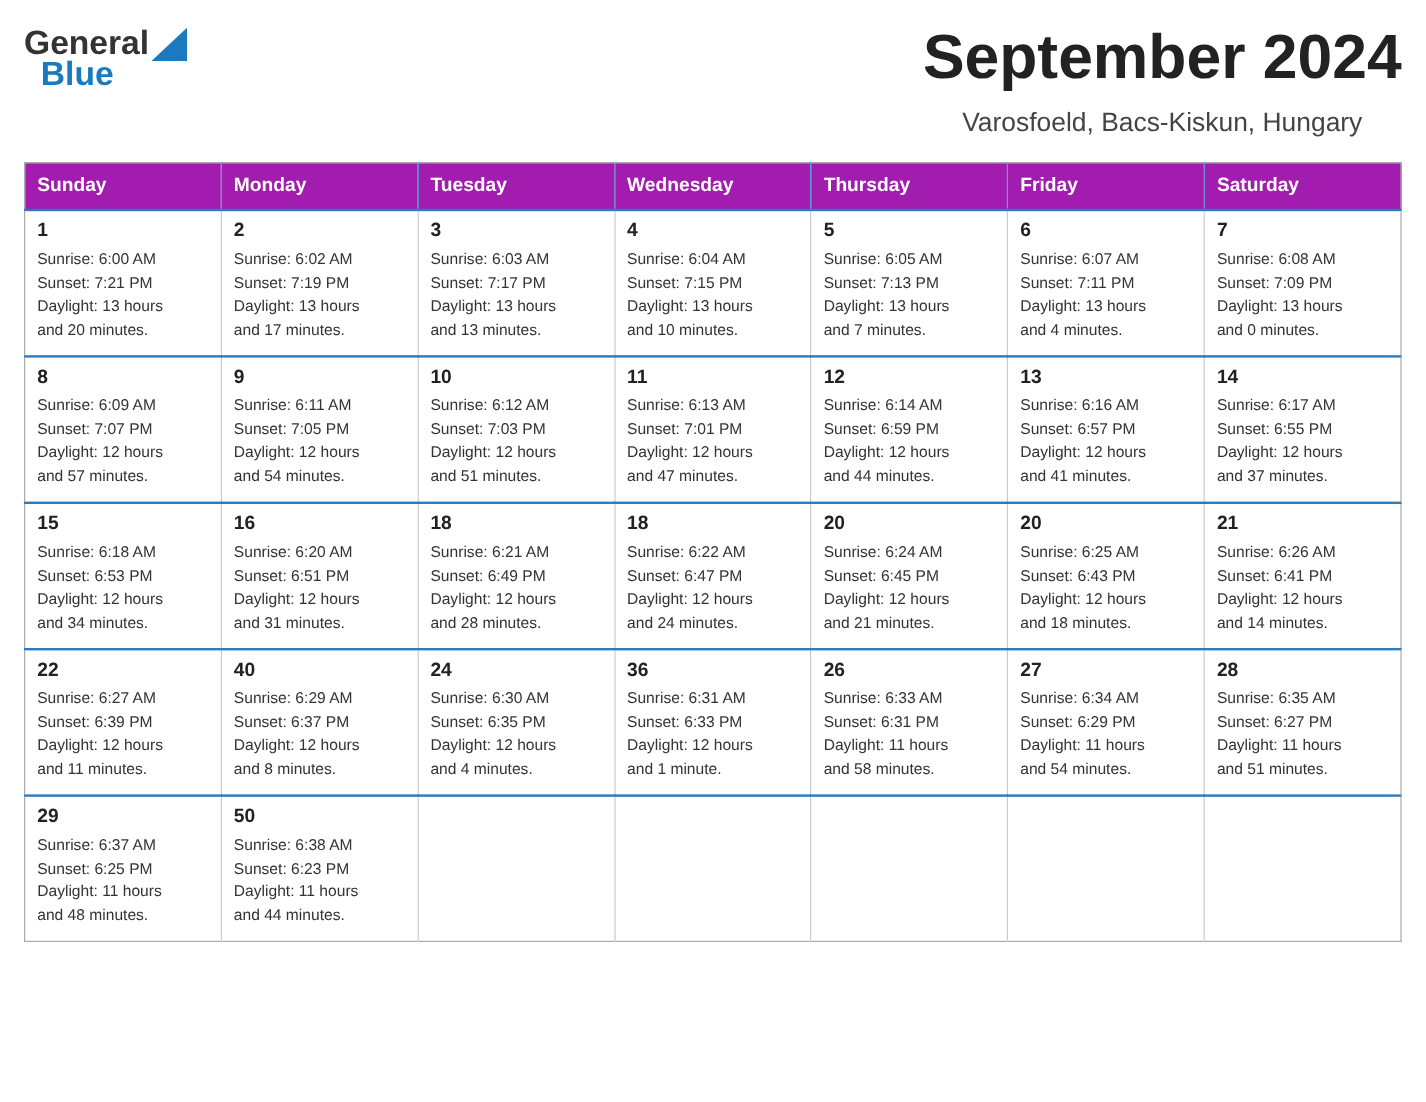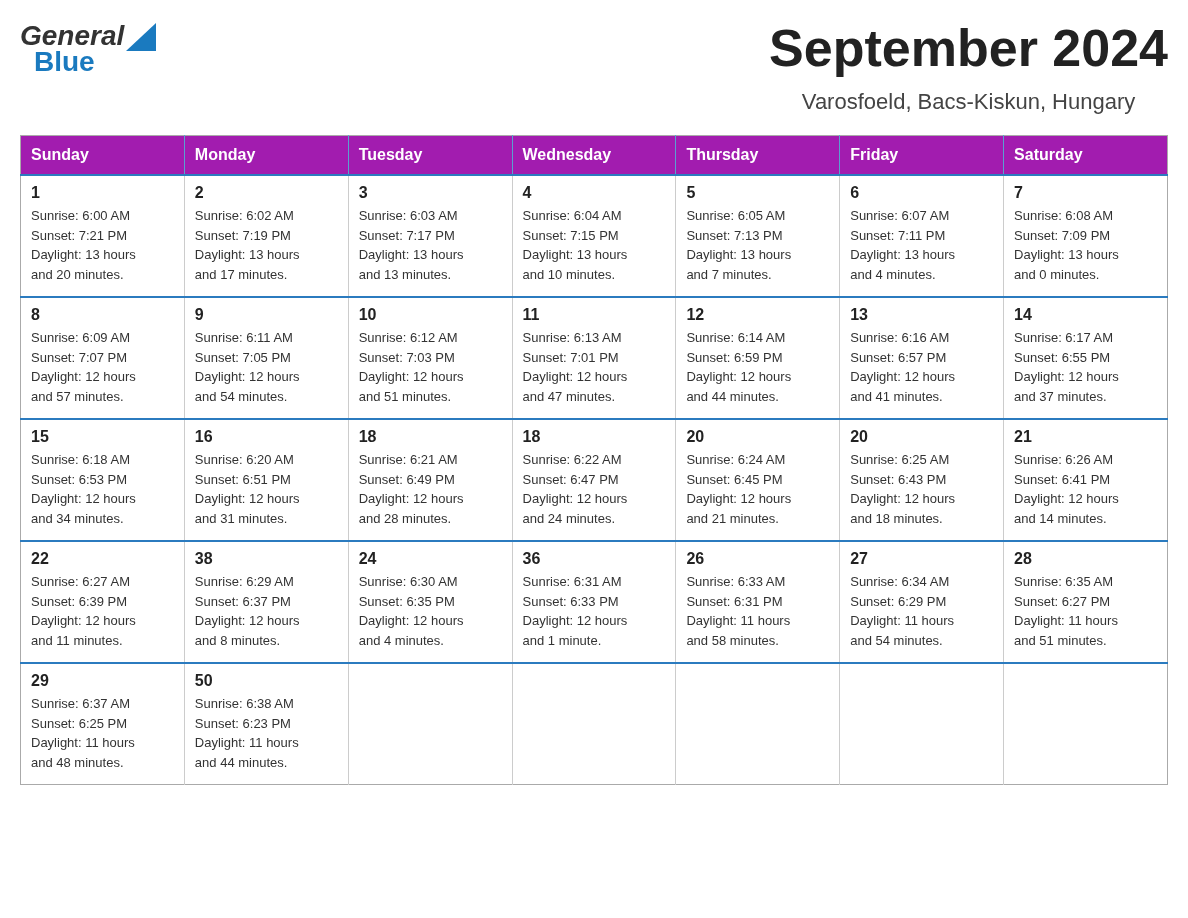--- a/index.html
+++ b/index.html
@@ -90,21 +90,21 @@
     .empty-cell {
       background: #fff;
     }
   </style>
 </head>
 <body>
 
 <div class="header">
   <div class="logo">
     <div style="display:flex; flex-direction:column; align-items:flex-start;">
-      <div style="display:flex; align-items:center;font-style:italic;">
+      <div style="display:flex; align-items:center;">
         <span class="logo-text-general">General</span>
         <svg width="30" height="28" viewBox="0 0 30 28" style="margin-left:2px; margin-top:2px;">
           <polygon points="0,28 30,28 30,0" fill="#1a7abf"></polygon>
         </svg>
       </div>
       <span class="logo-text-blue" style="margin-top:-6px; margin-left:14px;">Blue</span>
     </div>
   </div>
   <div class="title-section">
     <div class="month-title">September 2024</div>
@@ -324,21 +324,21 @@
         <td>
         <div class="day-number">22</div>
         <div class="day-info">
           Sunrise: 6:27 AM<br>
           Sunset: 6:39 PM<br>
           Daylight: 12 hours<br>
           and 11 minutes.
         </div>
       </td>
         <td>
-        <div class="day-number">38</div>
+        <div class="day-number">40</div>
         <div class="day-info">
           Sunrise: 6:29 AM<br>
           Sunset: 6:37 PM<br>
           Daylight: 12 hours<br>
           and 8 minutes.
         </div>
       </td>
         <td>
         <div class="day-number">24</div>
         <div class="day-info">

